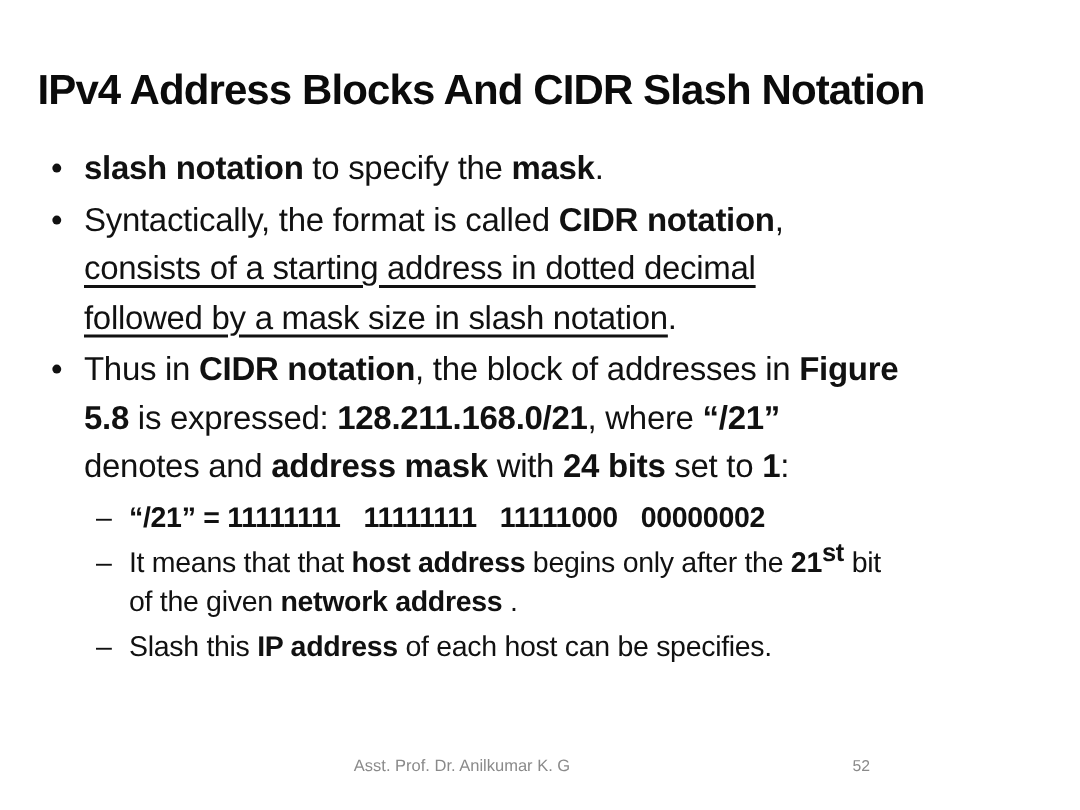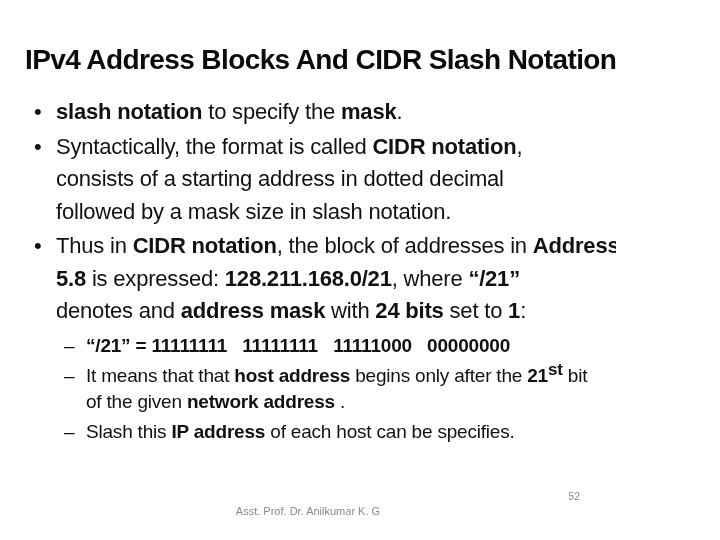--- a/index.html
+++ b/index.html
@@ -48,39 +48,40 @@
   .level1 + .level2 { margin-top: 5px; }
   .marker {
     position: absolute;
     left: 4px; top: 0;
   }
   .para.level2 .marker { left: 34px; }
   .line { white-space: nowrap; }
   .seg { white-space: pre; }
   .seg.b { font-weight: bold; }
   .seg.u {
+    text-decoration: underline;
     text-decoration-thickness: 2px;
     text-underline-offset: 4px;
   }
   .seg.sup {
     font-size: 17px;
     vertical-align: super;
     line-height: 0;
   }
   .footer-credit {
     position: absolute;
     left: 50%; top: 505px;
     transform: translateX(-50%);
     font-size: 11px;
     color: #8a8a8a;
     white-space: nowrap;
   }
   .page-number {
     position: absolute;
-    right: 36px; top: 490px;
+    right: 36px; top: 505px;
     font-size: 10.5px;
     color: #8a8a8a;
   }
 </style>
 </head>
 <body>
 
 <div class="slide">
   <div class="title">IPv4 Address Blocks And CIDR Slash Notation</div>
   <div class="content" id="slide-body">
@@ -89,27 +90,27 @@
         <div class="line"><span class="seg b">slash notation</span><span class="seg"> to specify the </span><span class="seg b">mask</span><span class="seg">.</span></div>
       </div>
       <div class="para level1">
         <span class="marker">•</span>
         <div class="line"><span class="seg">Syntactically, the format is called </span><span class="seg b">CIDR notation</span><span class="seg">,</span></div>
         <div class="line"><span class="seg u">consists of a starting address in dotted decimal</span></div>
         <div class="line"><span class="seg u">followed by a mask size in slash notation</span><span class="seg">.</span></div>
       </div>
       <div class="para level1">
         <span class="marker">•</span>
-        <div class="line"><span class="seg">Thus in </span><span class="seg b">CIDR notation</span><span class="seg">, the block of addresses in </span><span class="seg b">Address</span></div>
+        <div class="line"><span class="seg">Thus in </span><span class="seg b">CIDR notation</span><span class="seg">, the block of addresses in </span><span class="seg b">Figure</span></div>
         <div class="line"><span class="seg b">5.8</span><span class="seg"> is expressed: </span><span class="seg b">128.211.168.0/21</span><span class="seg">, where </span><span class="seg b">“/21”</span></div>
         <div class="line"><span class="seg">denotes and </span><span class="seg b">address mask</span><span class="seg"> with </span><span class="seg b">24 bits</span><span class="seg"> set to </span><span class="seg b">1</span><span class="seg">:</span></div>
       </div>
       <div class="para level2">
         <span class="marker">–</span>
-        <div class="line"><span class="seg b">“/21” = 11111111   11111111   11111000   00000000</span></div>
+        <div class="line"><span class="seg b">“/21” = 11111111   11111111   11111000   00000002</span></div>
       </div>
       <div class="para level2">
         <span class="marker">–</span>
         <div class="line"><span class="seg">It means that that </span><span class="seg b">host address</span><span class="seg"> begins only after the </span><span class="seg b">21</span><span class="seg b sup">st</span><span class="seg"> bit</span></div>
         <div class="line"><span class="seg">of the given </span><span class="seg b">network address</span><span class="seg"> .</span></div>
       </div>
       <div class="para level2">
         <span class="marker">–</span>
         <div class="line"><span class="seg">Slash this </span><span class="seg b">IP address</span><span class="seg"> of each host can be specifies.</span></div>
       </div>

